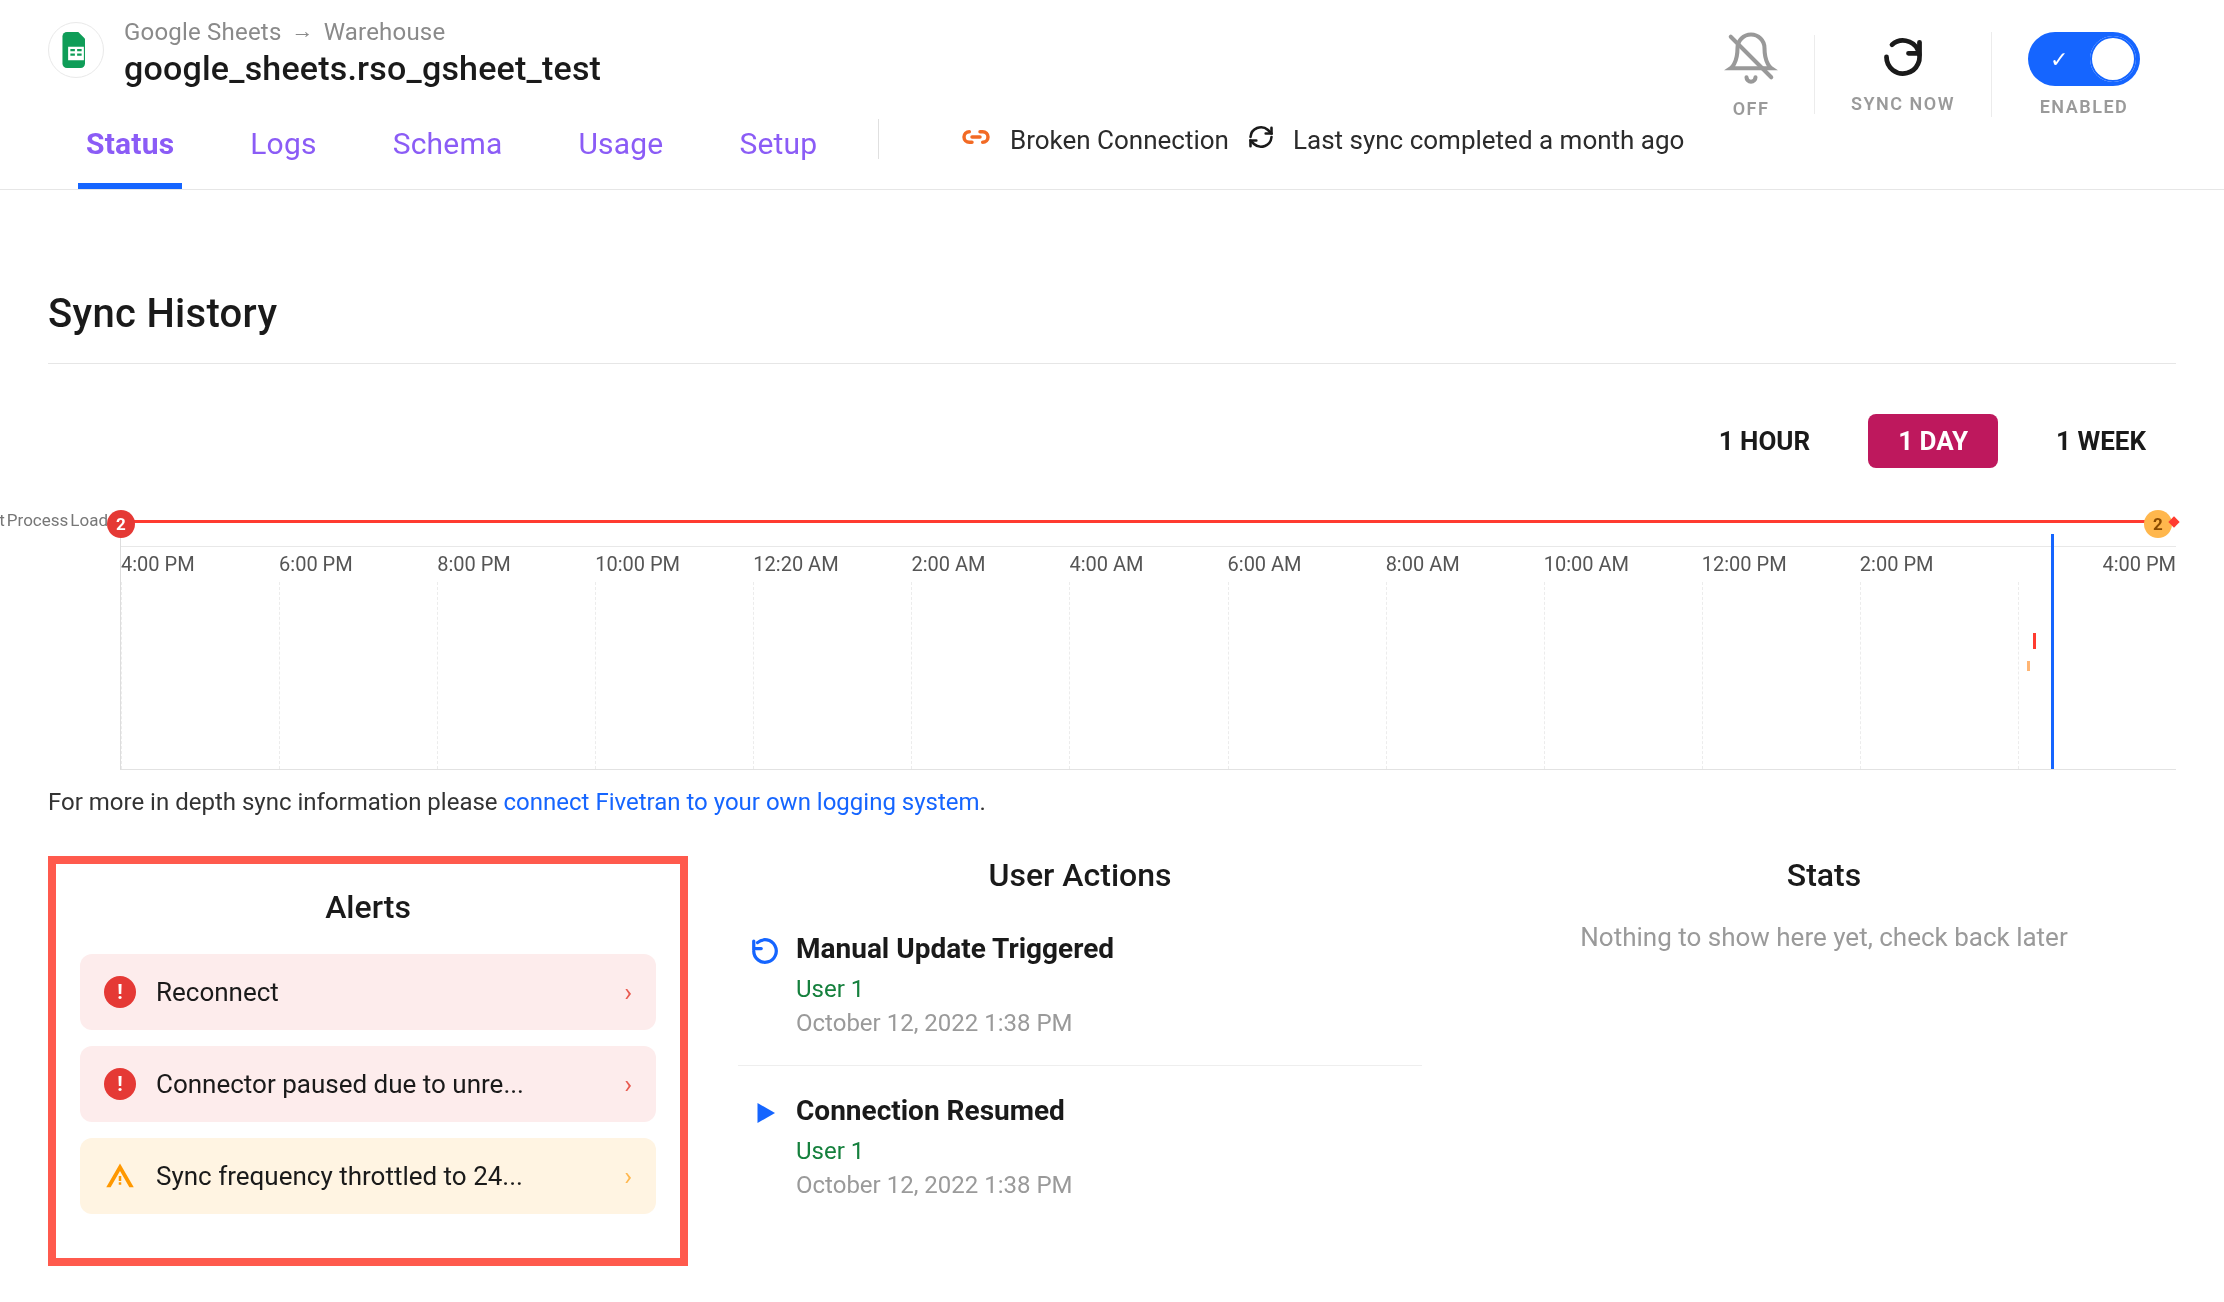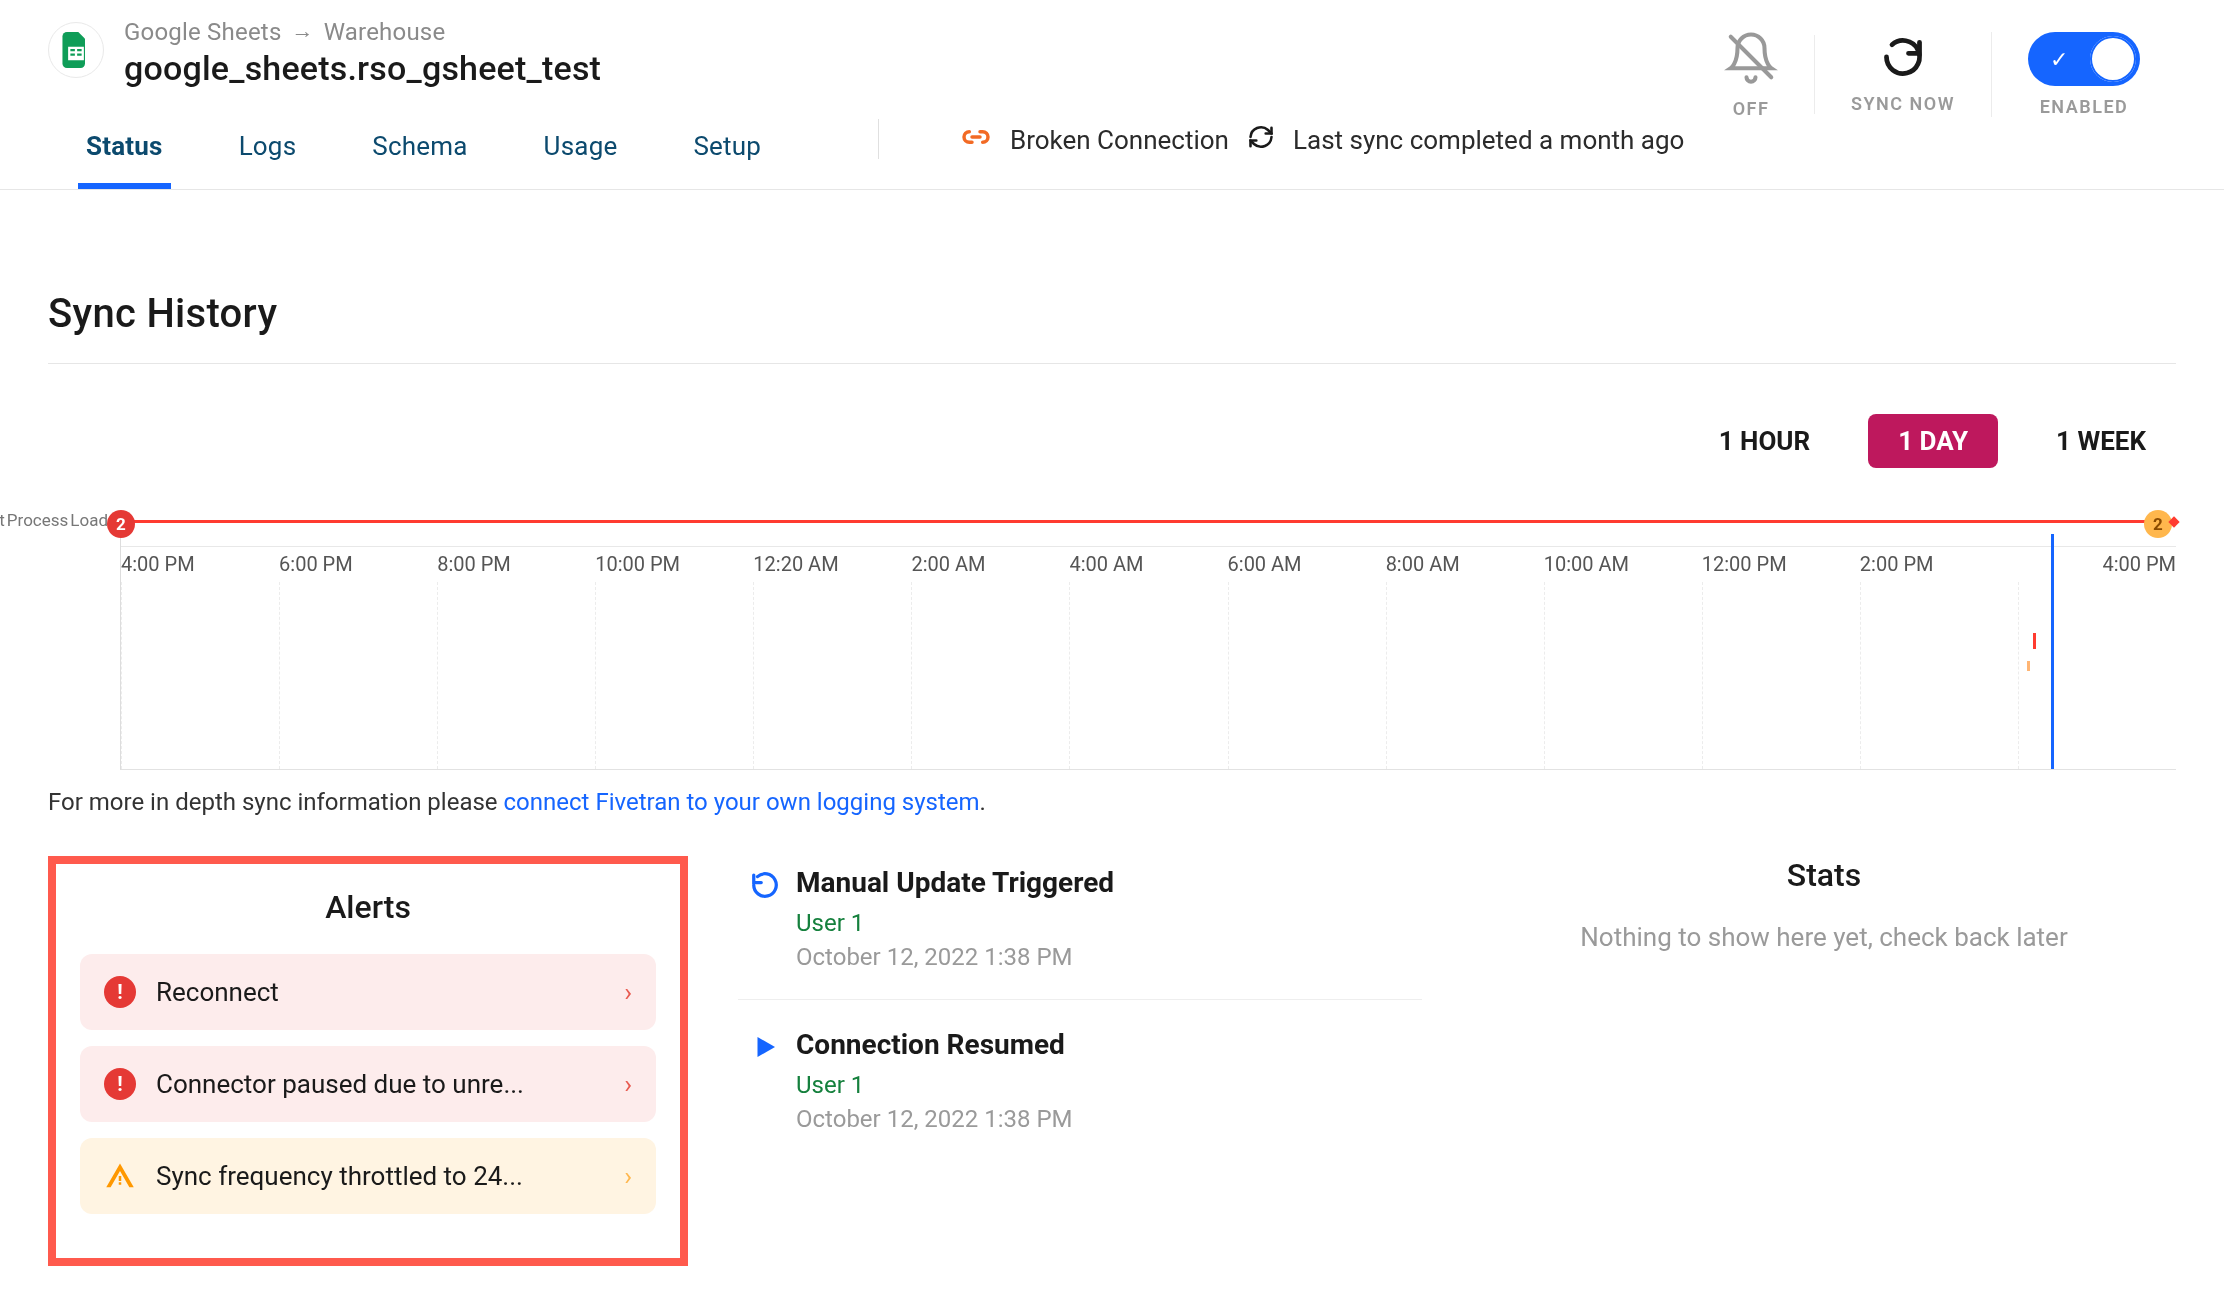--- a/index.html
+++ b/index.html
@@ -56,22 +56,22 @@
   }
 
   .tabs {
     display: flex;
     gap: 60px;
     position: absolute;
     left: 78px;
     bottom: 0;
   }
   .tab {
-    font-size: 26px;
-    color: #0c4a6e;
+    font-size: 30px;
+    color: #8b5cf6;
     padding: 14px 8px 22px 8px;
     cursor: pointer;
     letter-spacing: .2px;
   }
   .tab.active {
     font-weight: 700;
     border-bottom: 6px solid #1565ff;
   }
 
   .tab-divider {
@@ -545,20 +545,21 @@
           <svg viewBox="0 0 24 24">
               <path d="M12 2 1 21h22L12 2zm0 6 7.5 13h-15L12 8zm-1 4h2v4h-2v-4zm0 5h2v2h-2v-2z"></path>
             </svg>
         </span>
         <span class="txt">Sync frequency throttled to 24...</span>
         <span class="alert-chevron">›</span>
       </div>
     </div>
 
     <div class="col">
+      <div class="col-title">User Actions</div>
       <div class="ua-list">
 
         <div class="ua-item">
           <div class="ua-icon">
             <svg viewBox="0 0 24 24" fill="none" stroke="#1565ff" stroke-width="2.6" stroke-linecap="round">
               <path d="M3 12a9 9 0 1 0 3-6.7"></path>
               <path d="M3 4v6h6"></path>
             </svg>
           </div>
           <div class="ua-body">

